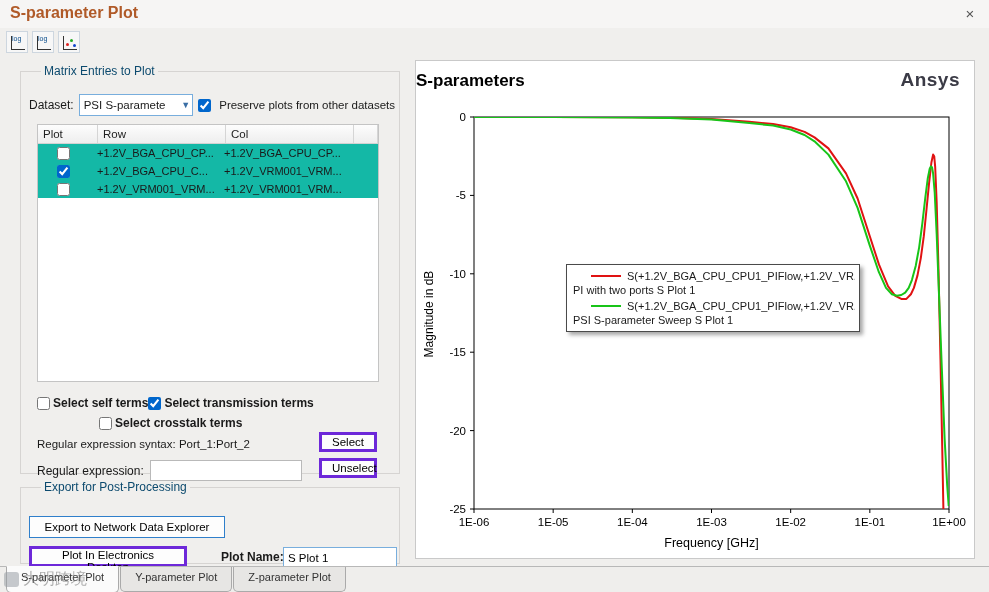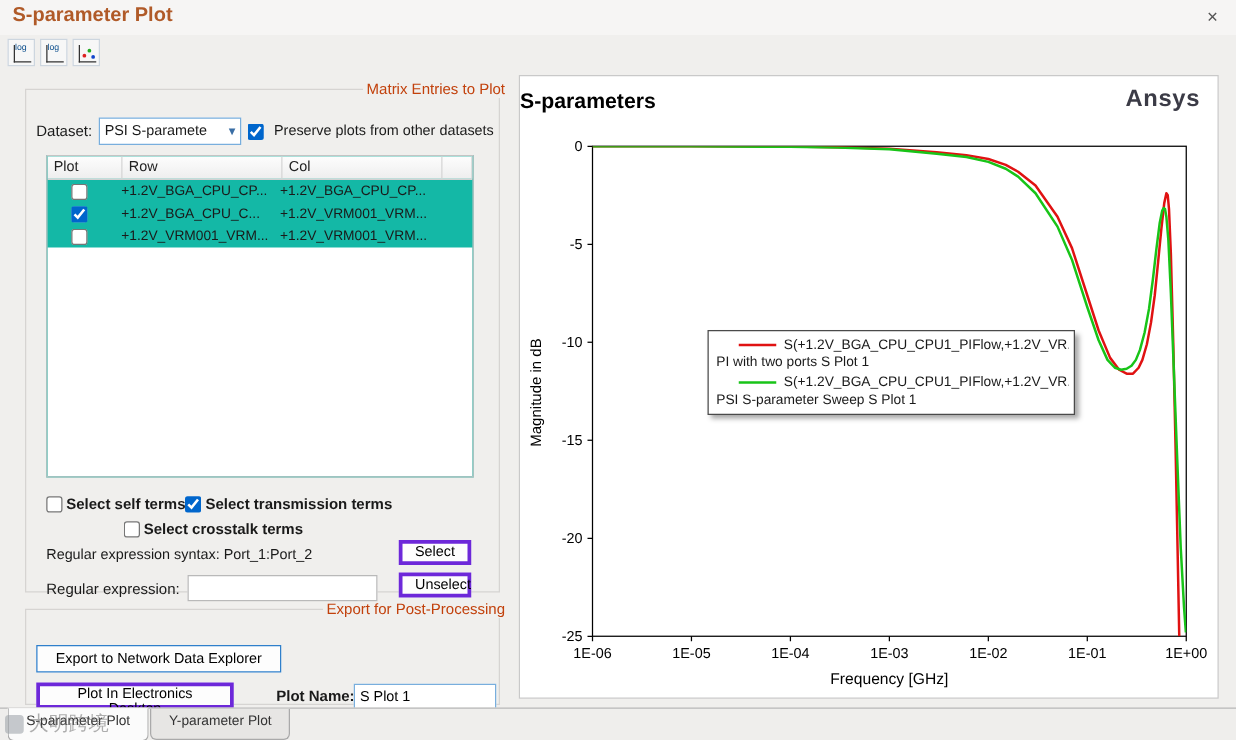--- a/index.html
+++ b/index.html
@@ -11,21 +11,21 @@
   .close-btn{position:absolute;right:10px;top:5px;font-size:15px;color:#555;cursor:pointer;width:18px;text-align:center;}
   
   .toolbar{position:absolute;top:31px;left:6px;display:flex;gap:4px;}
   .tool-btn{width:22px;height:22px;border:1px solid #cdd6df;background:#f7f7f7;position:relative;padding:0;}
   .tool-ic{position:absolute;left:4px;top:4px;width:13px;height:13px;border-left:1px solid #333;border-bottom:1px solid #333;}
   .tool-log{position:absolute;left:5px;top:3px;font-size:7px;color:#0a4d8c;line-height:7px;}
   .dot{position:absolute;width:3px;height:3px;border-radius:50%;}
   .d1{background:#d22;left:2px;top:7px;}.d2{background:#2a2;left:6px;top:3px;}.d3{background:#14c;left:9px;top:8px;}
   
   fieldset{position:absolute;margin:0;padding:0;border:1px solid #d6d4d2;background:transparent;}
-  legend{font-size:12px;margin-left:8px;padding:0 3px;color:#c2410c;text-align:right;}
+  legend{font-size:12px;margin-left:20px;padding:0 3px;color:#0c4a6e;}
   .grp-matrix{left:20px;top:64px;width:378px;height:408px;}
   .grp-export{left:20px;top:480px;width:378px;height:82px;}
   
   .dataset-row{position:absolute;left:8px;top:16px;right:4px;display:flex;align-items:center;gap:5px;font-size:12px;}
   .combo{display:flex;align-items:center;justify-content:space-between;width:112px;height:20px;background:#fff;
          border:1px solid #78aedd;font-size:11.5px;padding:0 2px 0 4px;white-space:nowrap;overflow:hidden;}
   .combo .caret{font-size:9px;color:#3a6ea5;}
   input[type="checkbox"]{width:13px;height:13px;margin:0 3px 0 0;accent-color:#0066cc;vertical-align:middle;}
   .cb-label{font-size:11.5px;white-space:nowrap;}
   
@@ -245,20 +245,21 @@
           <span class="legend-label">S(+1.2V_BGA_CPU_CPU1_PIFlow,+1.2V_VR...</span>
         </div>
         <div class="legend-sub">PSI S-parameter Sweep  S Plot 1</div>
       </div>
     </div>
   </div>
 
   <div class="tabbar">
     <div class="tab active">S-parameter Plot</div>
     <div class="tab">Y-parameter Plot</div>
+    <div class="tab">Z-parameter Plot</div>
   </div>
 
   <div class="watermark">
     <span class="wm-logo"></span>
     <span>大明跨境</span>
   </div>
 
 </div>
 
 </body></html>

